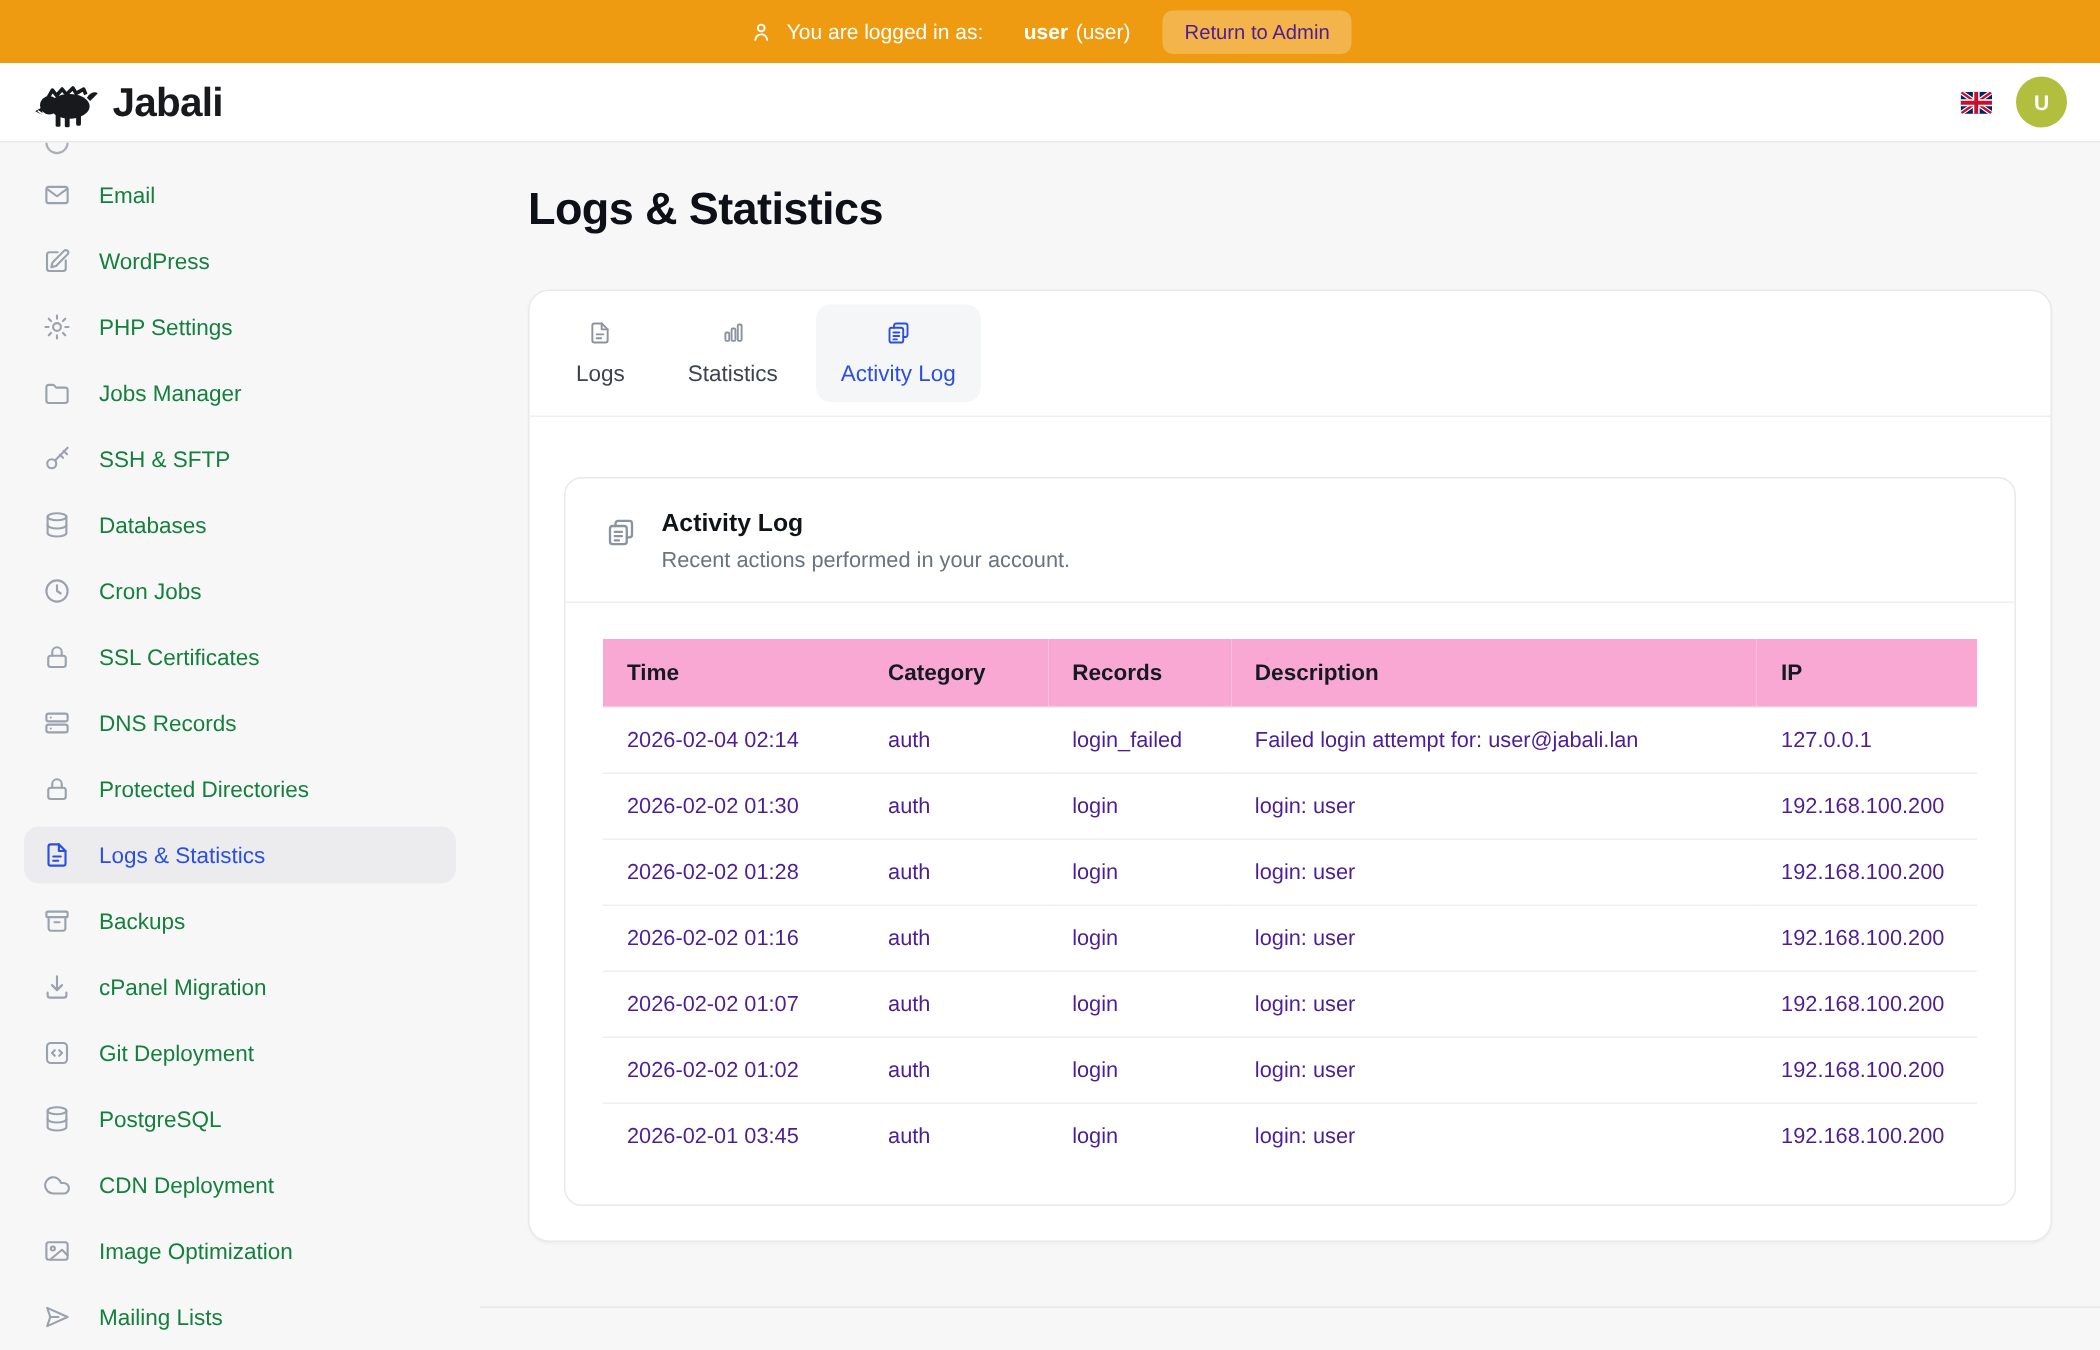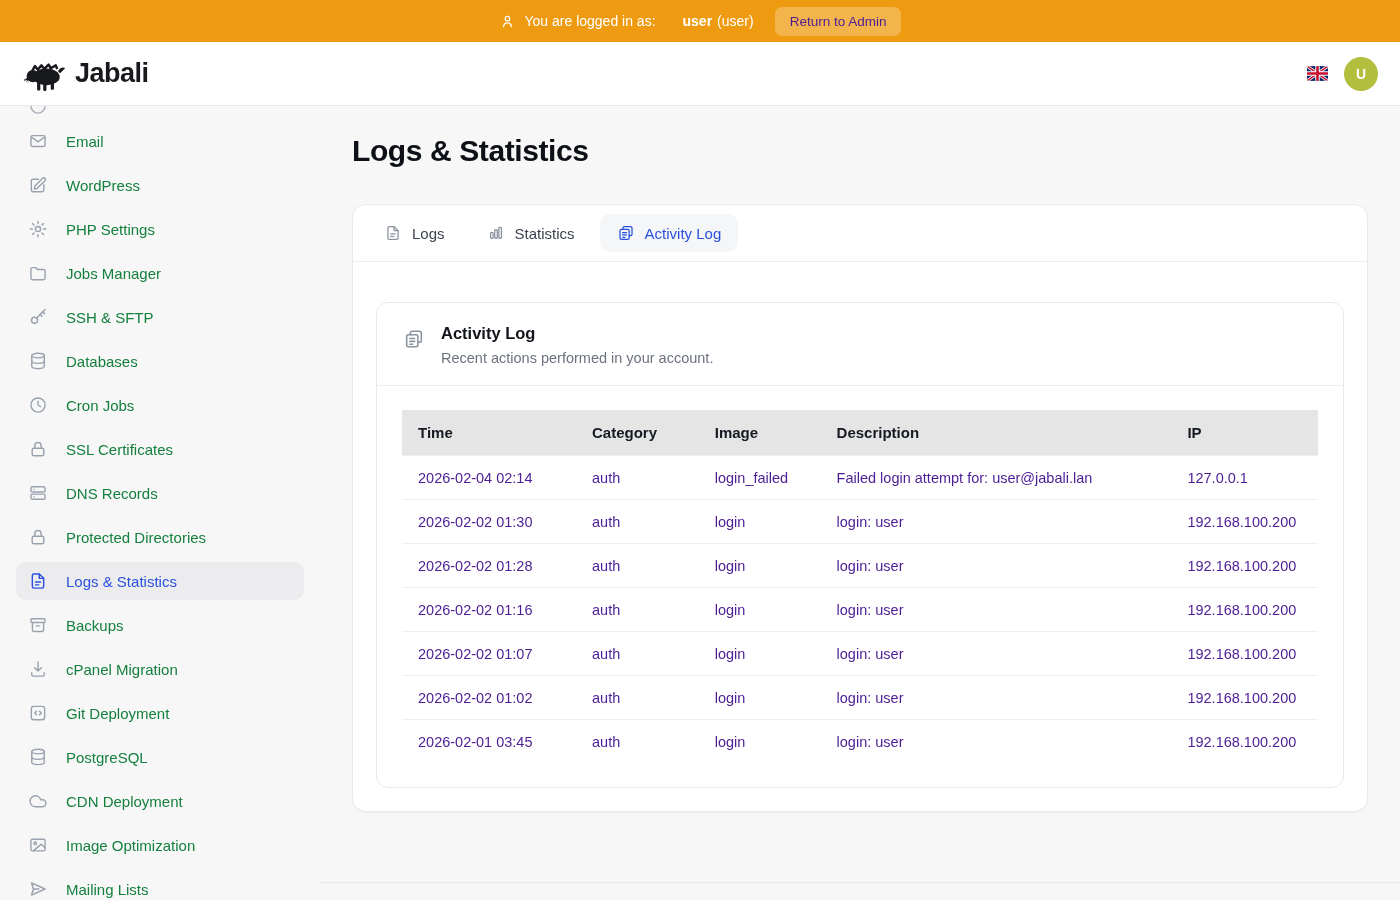--- a/index.html
+++ b/index.html
@@ -19,21 +19,21 @@
   .topbar-msg { display:flex; gap:5px; align-items:flex-end; }
   .topbar-msg b { font-weight:700;margin-left:22px; }
   .person-ic { width:17px; height:17px; stroke:#fff; fill:none; stroke-width:1.8; stroke-linecap:round; stroke-linejoin:round; }
   .return-btn {
     background:rgba(255,255,255,.25); color:#4c1d95; border:none;
     border-radius:7px; padding:7px 15px; font-size:13.5px;
     font-family:inherit; margin-left:12px; cursor:pointer;
   }
   
   .header {
-    height:64px; background:#fff; border-bottom:1px solid #e8e9eb;
+    height:53px; background:#fff; border-bottom:1px solid #e8e9eb;
     display:flex; align-items:center; justify-content:space-between;
     padding:0 22px;
   }
   .brand { display:flex; align-items:center; gap:7px; cursor:pointer; }
   .logo-svg { width:46px; height:36px; }
   .brand-name { font-size:27px; font-weight:800; color:#17191d; letter-spacing:-.5px; }
   .header-right { display:flex; align-items:center; gap:16px; }
   .flag-svg { width:21px; height:15px; border-radius:2.5px; display:block; cursor:pointer; }
   .avatar {
     width:34px; height:34px; border-radius:50%; background:#B1BE3E;
@@ -58,35 +58,35 @@
   
   .main { flex:1; padding:26px 32px 0; position:relative; }
   .page-title { margin:0; font-size:30px; line-height:38px; font-weight:800; color:#0d1016; letter-spacing:-.4px; }
   .card {
     margin-top:34px; background:#fff; border:1px solid #e8e9eb;
     border-radius:14px; box-shadow:0 1px 2px rgba(16,24,40,.04);
   }
   .tabs { display:flex; gap:8px; padding:9px 14px; border-bottom:1px solid #eceef0; }
   .tab {
     display:flex; align-items:center; gap:10px; padding:10px 17px;
-    border-radius:10px; font-size:15px; color:#3c4350; cursor:pointer;
+    border-radius:10px; font-size:15px; color:#3c4350; cursor:pointer;flex-direction:column;
   }
   .tab .ic { width:18px; height:18px; color:#8b93a0; }
   .tab.active { background:#f5f6f8; color:#2b50e0; }
   .tab.active .ic { color:#2b50e0; }
   .card-body { padding:40px 23px 23px; }
   .subcard { border:1px solid #e8e9eb; border-radius:12px; background:#fff; }
   .subcard-head { display:flex; gap:16px; padding:21px 26px 19px; border-bottom:1px solid #eceef0; }
   .subcard-head .ic { width:22px; height:22px; color:#8b93a0; margin-top:4px; flex-shrink:0; }
   .subcard-title { margin:0 0 7px; font-size:16.5px; font-weight:700; color:#10141a; }
   .subcard-sub { margin:0; font-size:14.5px; color:#6b7280; }
   .table-wrap { padding:24px 25px; }
   table { width:100%; border-collapse:collapse; }
   thead th {
-    background:#e5e5e5; text-align:left; font-size:15px; font-weight:700;
+    background:#f9a8d4; text-align:left; font-size:15px; font-weight:700;
     color:#141922; padding:14px 16px;
   }
   tbody td { padding:13.5px 16px; font-size:14.5px; color:#4c1d95; border-top:1px solid #edeff1; }
   .bottom-divider { position:absolute; left:0; right:0; bottom:17px; height:1px; background:#e7e8ea; }
 </style>
 </head>
 <body>
 
 <svg width="0" height="0" style="position:absolute">
   <defs>
@@ -384,21 +384,21 @@
                 <col style="width:19%">
                   <col style="width:13.4%">
                   <col style="width:13.3%">
                   <col style="width:38.3%">
                   <col style="width:16%">
               </colgroup>
               <thead>
                 <tr>
                   <th>Time</th>
                   <th>Category</th>
-                  <th>Image</th>
+                  <th>Records</th>
                   <th>Description</th>
                   <th>IP</th>
                 </tr>
               </thead>
               <tbody>
                 <tr>
                   <td>2026-02-04 02:14</td>
                   <td>auth</td>
                   <td>login_failed</td>
                   <td>Failed login attempt for: user@jabali.lan</td>

